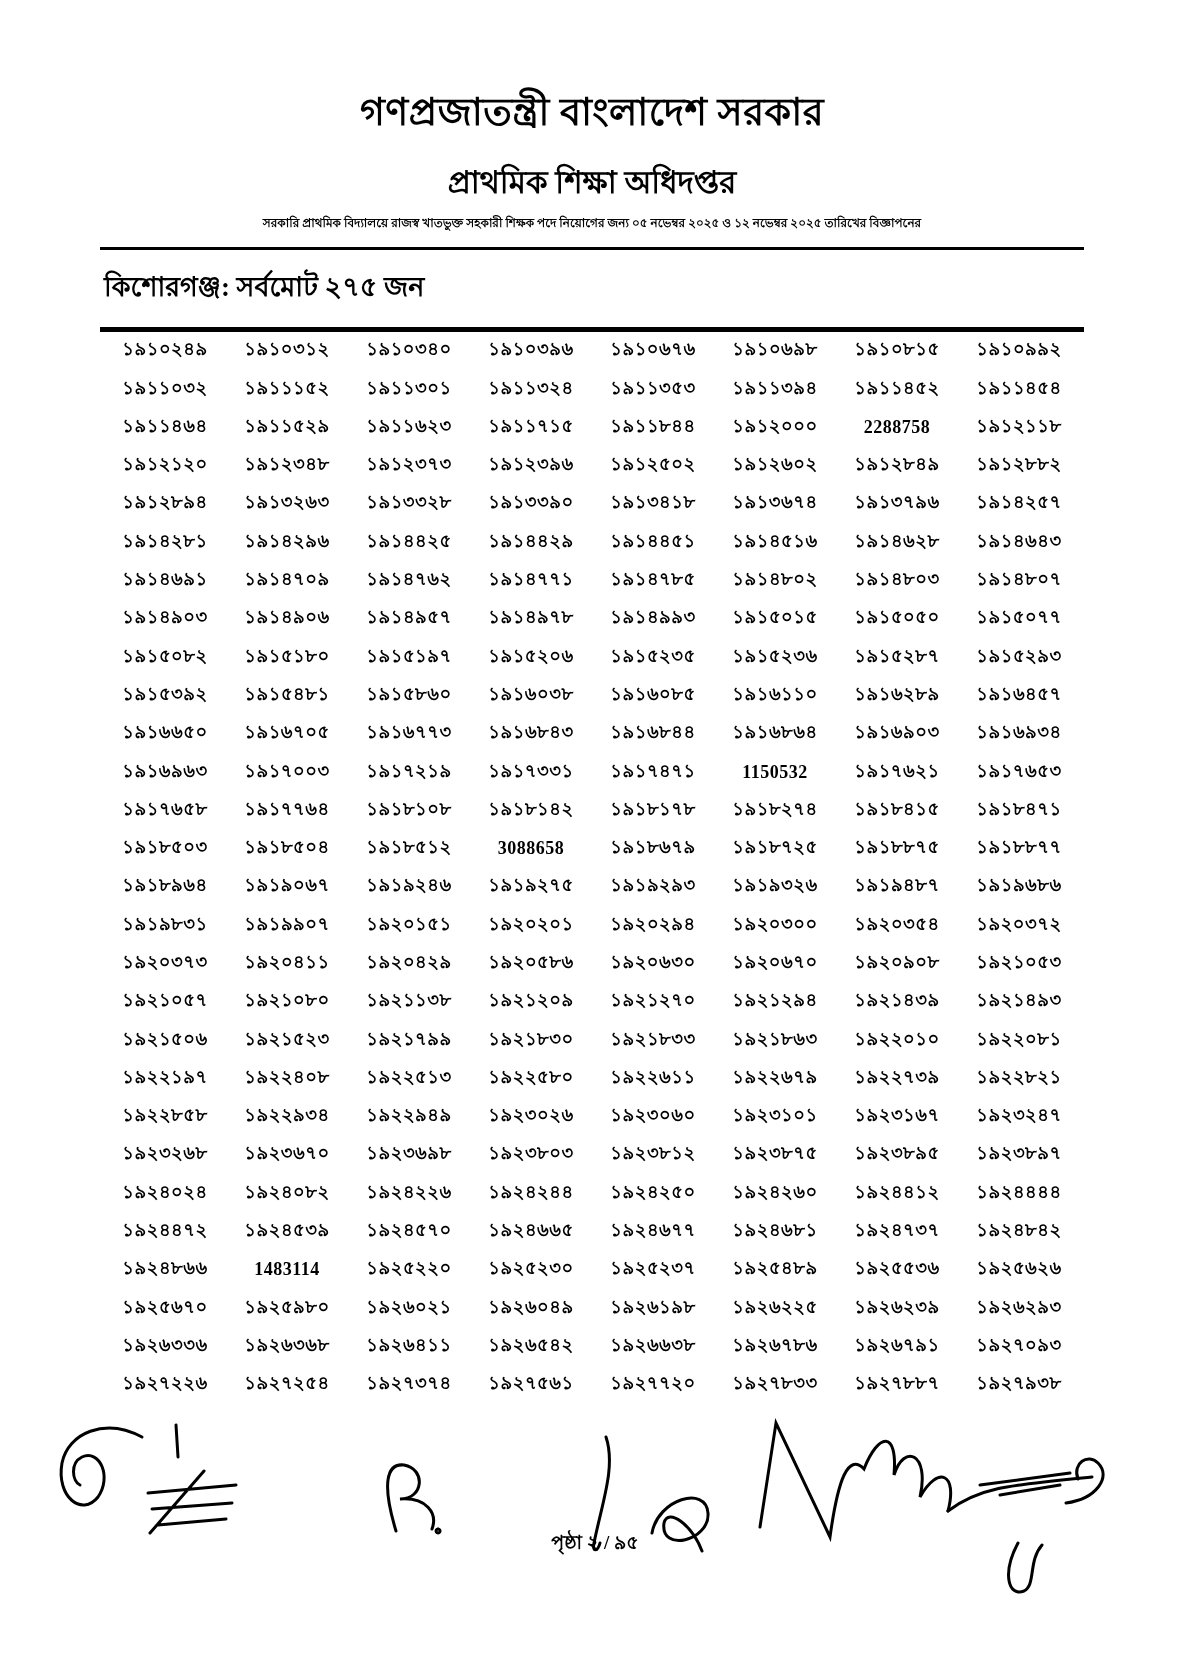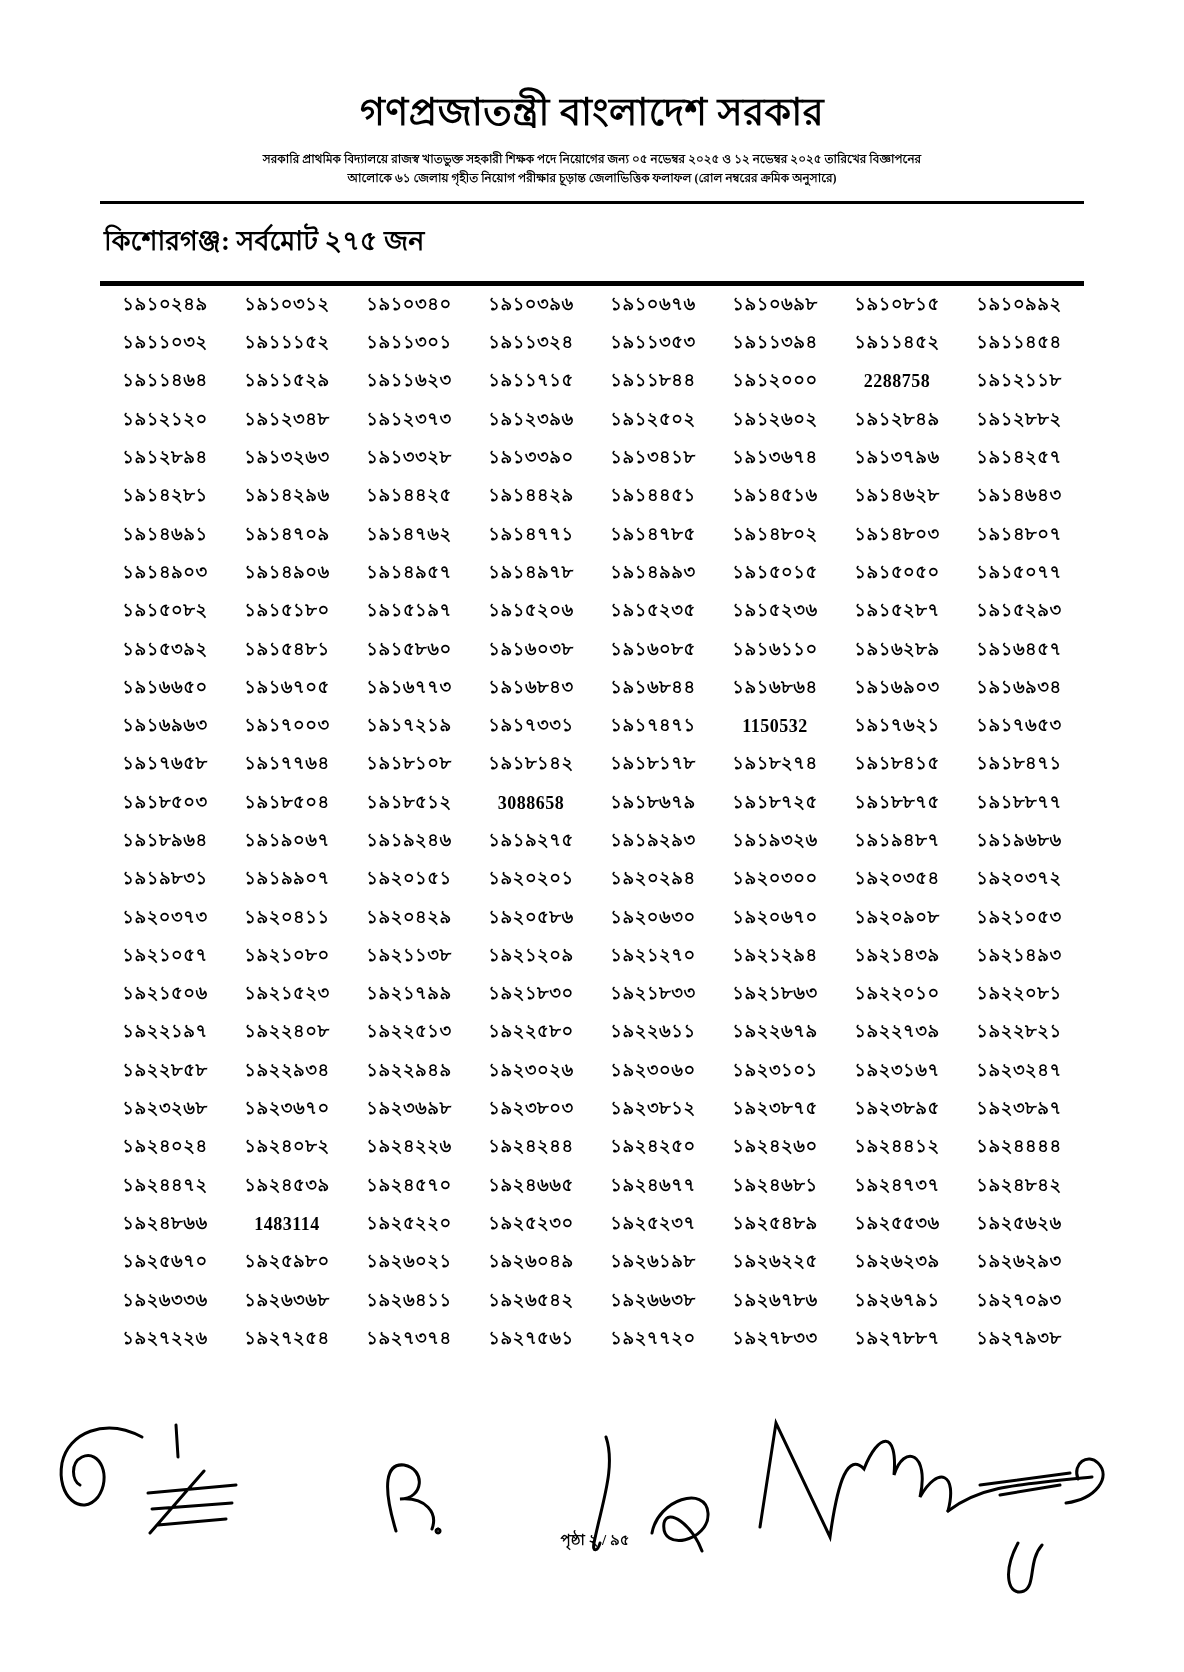--- a/index.html
+++ b/index.html
@@ -34,33 +34,33 @@
     display:flex; align-items:center; justify-content:center;
     font-size:18px; font-weight:bold;
     letter-spacing:0.5px;
     white-space:nowrap;
   }
 
   .footer-sigs { position:absolute; left:0; top:1415px; width:1184px; height:250px; }
   .footer-sigs svg { display:block; }
   .page-label {
     position:absolute; left:480px; top:1528px; width:230px;
-    text-align:center; font-size:15px; font-weight:bold;
+    text-align:center; font-size:19px; font-weight:bold;
   }
 </style>
 </head>
 <body>
 
 <div class="page">
 
   <div class="hdr">
     <div class="title">গণপ্রজাতন্ত্রী বাংলাদেশ সরকার</div>
+    <div class="subtitle">প্রাথমিক শিক্ষা অধিদপ্তর</div>
     <div class="desc">
       <div>সরকারি প্রাথমিক বিদ্যালয়ে রাজস্ব খাতভুক্ত সহকারী শিক্ষক পদে নিয়োগের জন্য ০৫ নভেম্বর ২০২৫ ও ১২ নভেম্বর ২০২৫ তারিখের বিজ্ঞাপনের</div>
-      <div>আলোকে ৬১ জেলায় গৃহীত নিয়োগ পরীক্ষার চূড়ান্ত জেলাভিত্তিক ফলাফল (রোল নম্বরের ক্রমিক অনুসারে)</div>
     </div>
   </div>
 
   <div class="section-band">
     <div class="section-heading">কিশোরগঞ্জ: সর্বমোট ২৭৫ জন</div>
   </div>
 
   <div class="roll-grid">
       <div class="cell">১৯১০২৪৯</div>
       <div class="cell">১৯১০৩১২</div>

